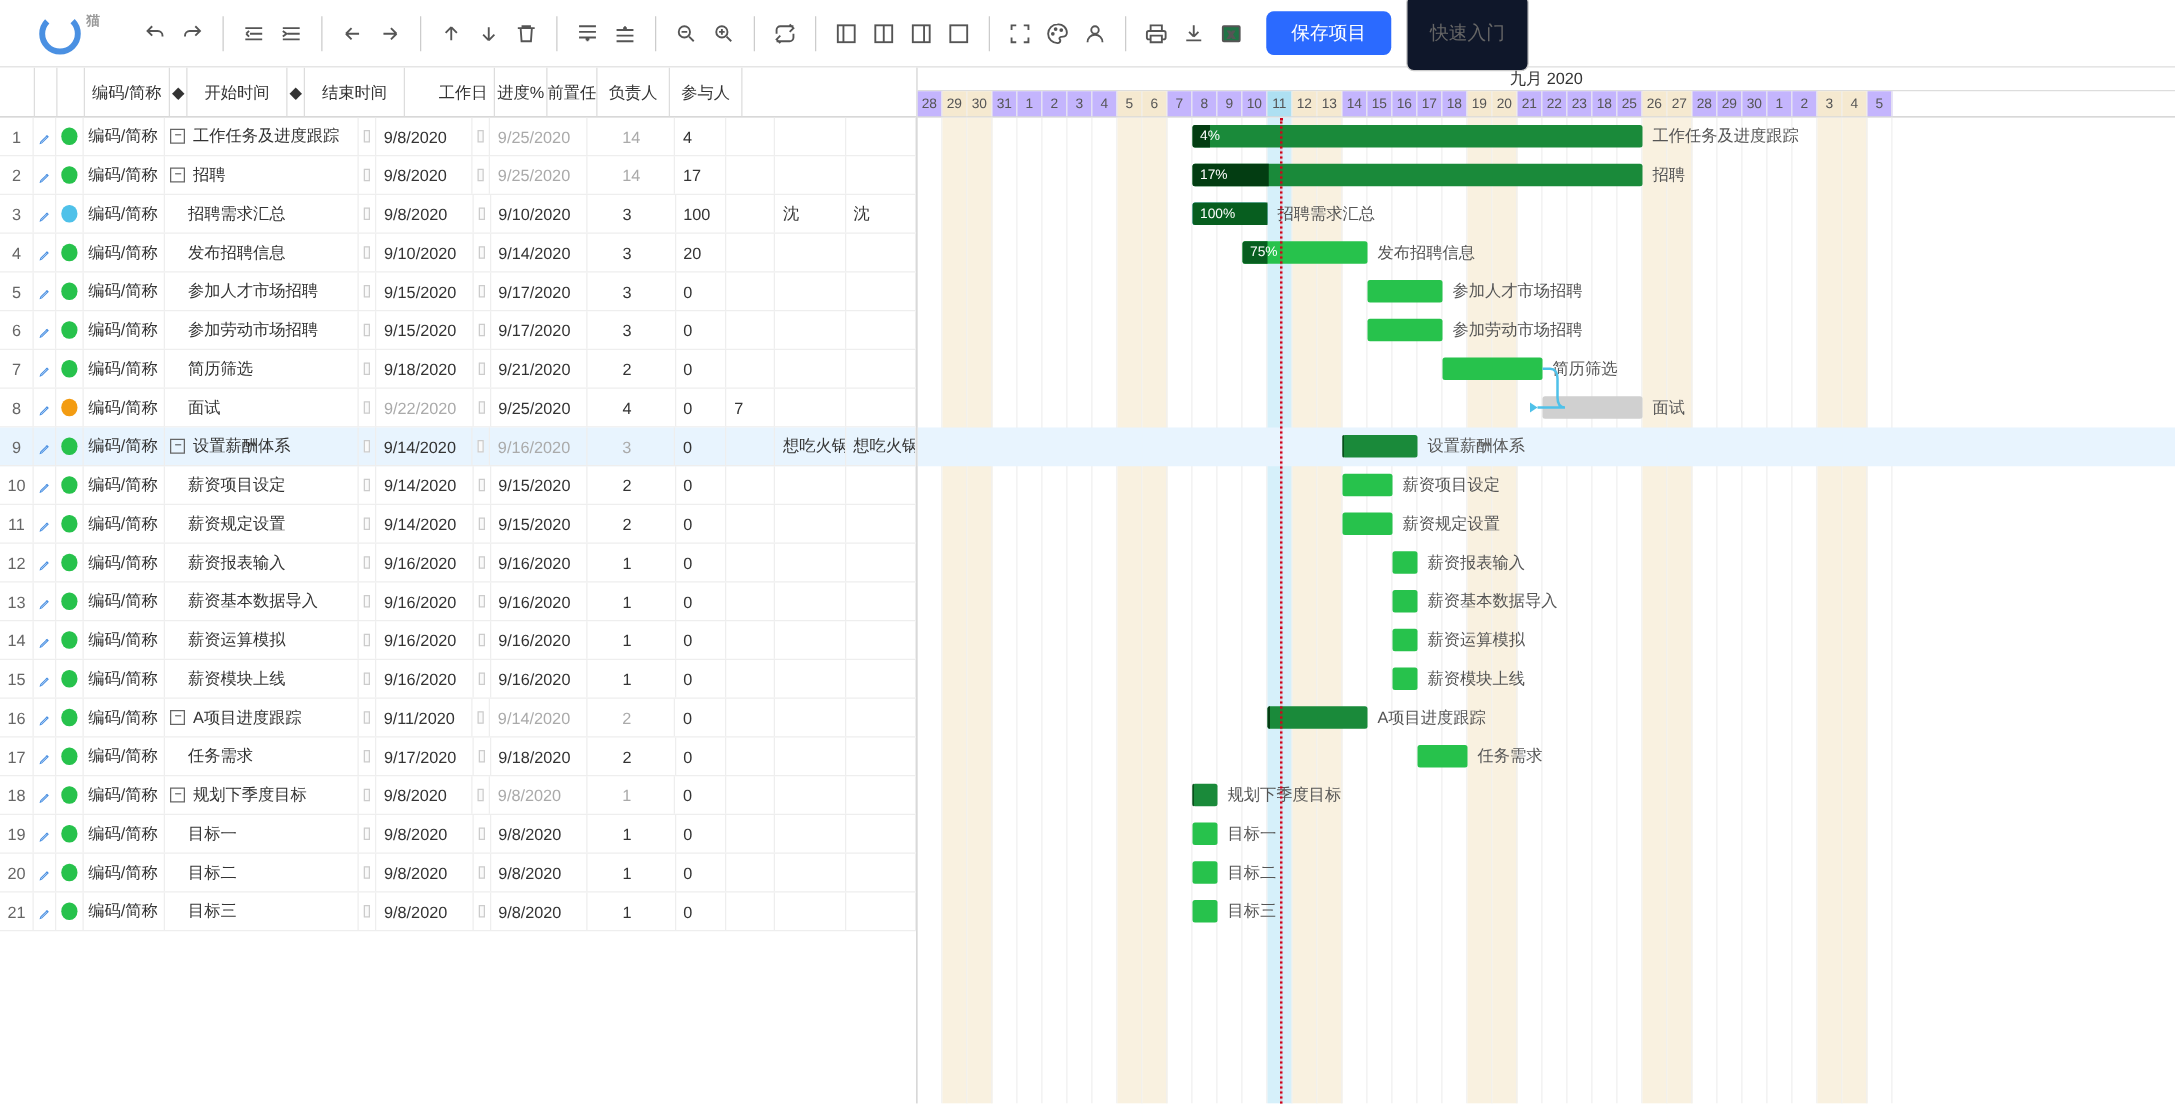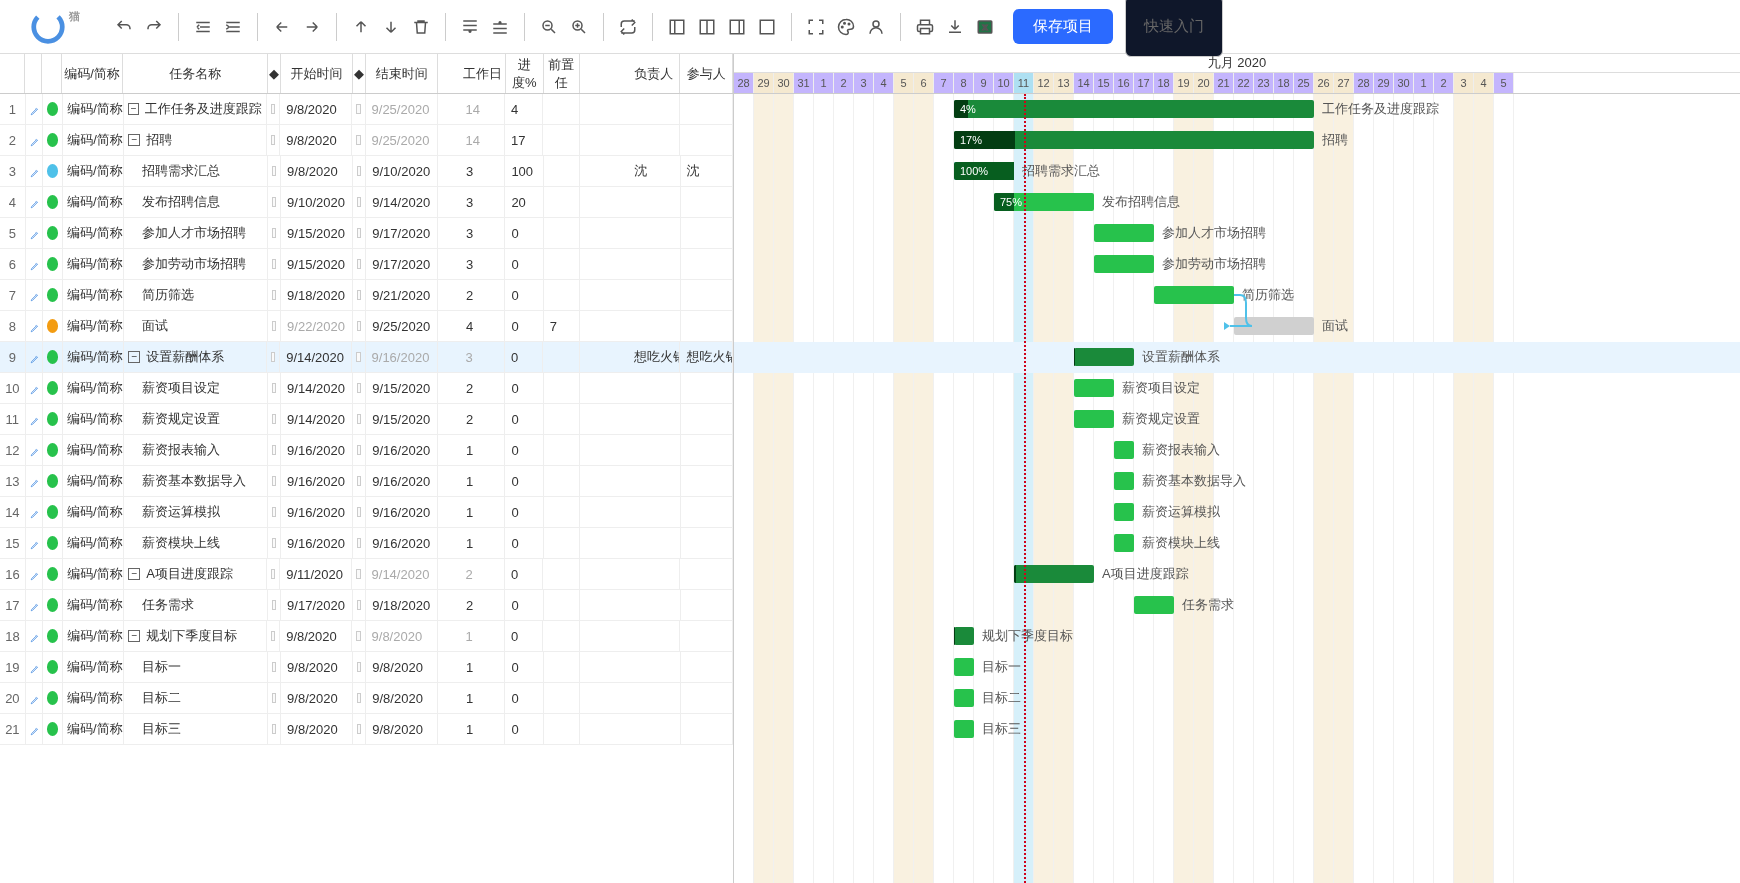--- a/index.html
+++ b/index.html
@@ -17,21 +17,21 @@
 .quick-btn { background:#0f172a; color:#666; border:1px solid #ccc; padding:20px 18px; font-size:15px; border-radius:6px; cursor:pointer; margin-left:10px; }
 
 .main { flex:1; display:flex; overflow:hidden; }
 .left { width:734px; display:flex; flex-direction:column; border-right:1px solid #ccc; }
 .right { flex:1; display:flex; flex-direction:column; position:relative; overflow:hidden; }
 
 .thead { display:flex; height:40px; border-bottom:1px solid #ccc; background:#fff; font-size:13px; color:#333; }
 .th { display:flex; align-items:center; justify-content:center; border-right:1px solid #ddd; text-align:center; overflow:hidden; }
 .c-idx{width:28px;} .c-edit{width:18px;} .c-dot{width:22px;} .c-code{width:68px;}
 .c-name{width:160px;} .c-dm{width:14px;} .c-start{width:80px;} .c-em{width:14px;} .c-end{width:80px;}
-.c-dur{width:50px;margin-left:22px;} .c-prog{width:42px;} .c-pred{width:40px;} .c-own{width:58px;margin-left:48px;} .c-part{width:58px;}
+.c-dur{width:50px;margin-left:22px;} .c-prog{width:42px;} .c-pred{width:40px;} .c-own{width:58px;} .c-part{width:58px;}
 
 .tbody { flex:1; overflow:auto; position:relative; }
 .row { display:flex; height:31px; align-items:center; border-bottom:1px solid #eee; }
 .row:hover, .row.sel { background:#e8f4fe; }
 .td { display:flex; align-items:center; border-right:1px solid #eee; height:100%; padding:0 4px; overflow:hidden; white-space:nowrap; }
 .td.c-idx { justify-content:center; color:#666; }
 .td.c-name { justify-content:flex-start; }
 .td.c-start,.td.c-end,.td.c-dur,.td.c-prog,.td.c-pred,.td.c-own,.td.c-part{ padding-left:6px; }
 .edit-icon{ width:10px; height:10px; }
 .edit-icon svg{ width:10px; height:10px; stroke:#4a90e2; fill:none; stroke-width:2;}
@@ -225,21 +225,20 @@
   </div>
 
   <div class="main">
 
     <div class="left">
       <div class="thead">
         <div class="th c-idx"></div>
           <div class="th c-edit"></div>
           <div class="th c-dot"></div>
         <div class="th c-code">编码/简称</div>
-        <div class="th c-name">任务名称</div>
         <div class="th c-dm">◆</div>
         <div class="th c-start">开始时间</div>
         <div class="th c-em">◆</div>
         <div class="th c-end">结束时间</div>
         <div class="th c-dur">工作日</div>
         <div class="th c-prog">进度%</div>
         <div class="th c-pred">前置任</div>
         <div class="th c-own">负责人</div>
         <div class="th c-part">参与人</div>
       </div>

